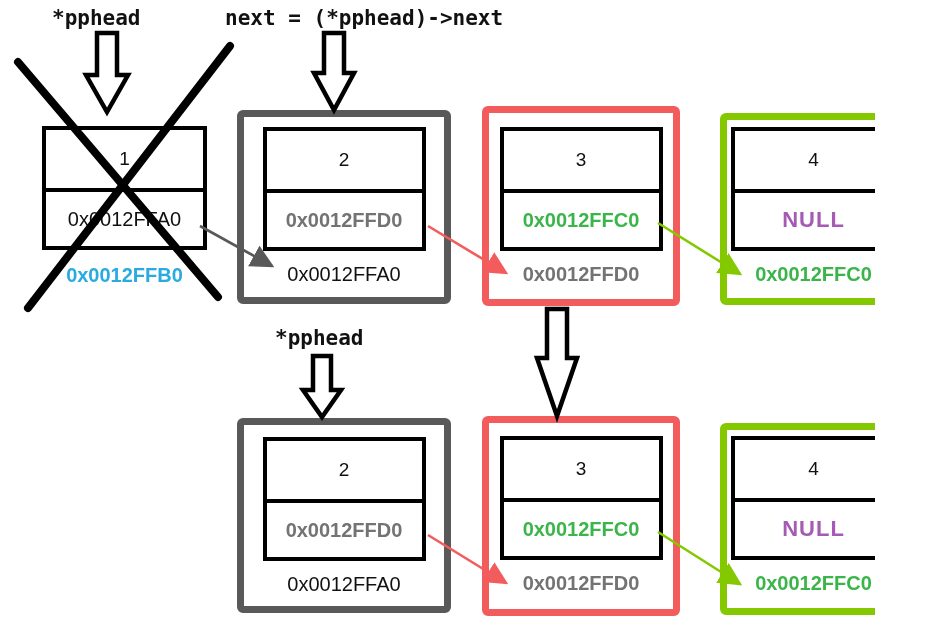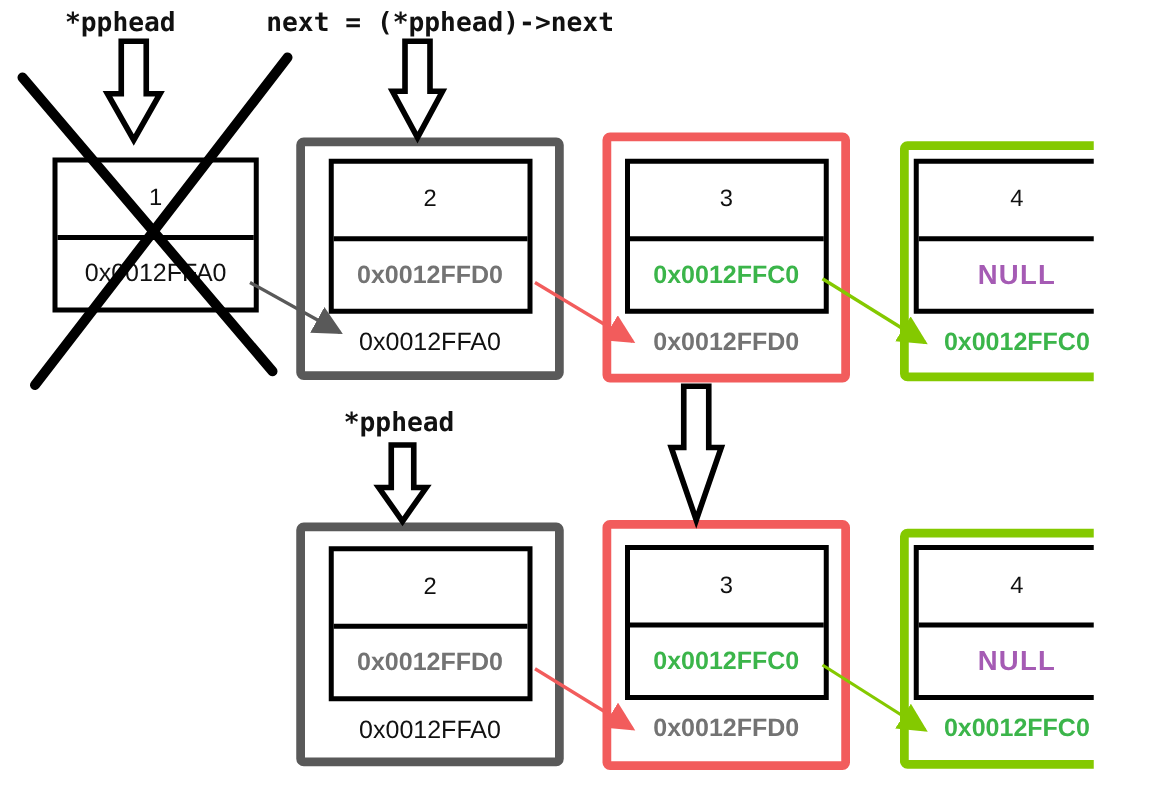--- a/index.html
+++ b/index.html
@@ -38,27 +38,28 @@
   .addr-abs{position:absolute;}
   .addr-bold{font-weight:700;}
   svg.overlay{position:absolute;left:0;top:0;pointer-events:none;}
 </style>
 </head>
 <body>
 
 <div id="canvas">
 
   <div class="code-label" style="left:52px;top:6px;">*pphead</div>
-  <div class="code-label" style="left:213px;top:6px;">next = (*pphead)-&gt;next</div>
+  <div class="code-label" style="left:225px;top:6px;">next = (*pphead)-&gt;next</div>
   <div class="code-label" style="left:275px;top:326px;">*pphead</div>
 
   <div class="cellbox cellbox-n1" style="left:42px;top:126px;">
     <div class="cell cell-data">1</div>
     <div class="cell cell-next txt-black">0x0012FFA0</div>
   </div>
+  <div class="addr addr-abs txt-blue addr-bold" style="left:42px;top:264px;width:165px;">0x0012FFB0</div>
 
   <div class="outer-box outer-gray" style="left:237px;top:110px;width:214px;height:194px;">
     <div class="cellbox" style="margin-top:10px;">
       <div class="cell cell-data">2</div>
       <div class="cell cell-next txt-red">0x0012FFD0</div>
     </div>
     <div class="addr addr-under txt-black">0x0012FFA0</div>
   </div>
 
   <div class="outer-box outer-red" style="left:482px;top:106px;width:198px;height:200px;">

